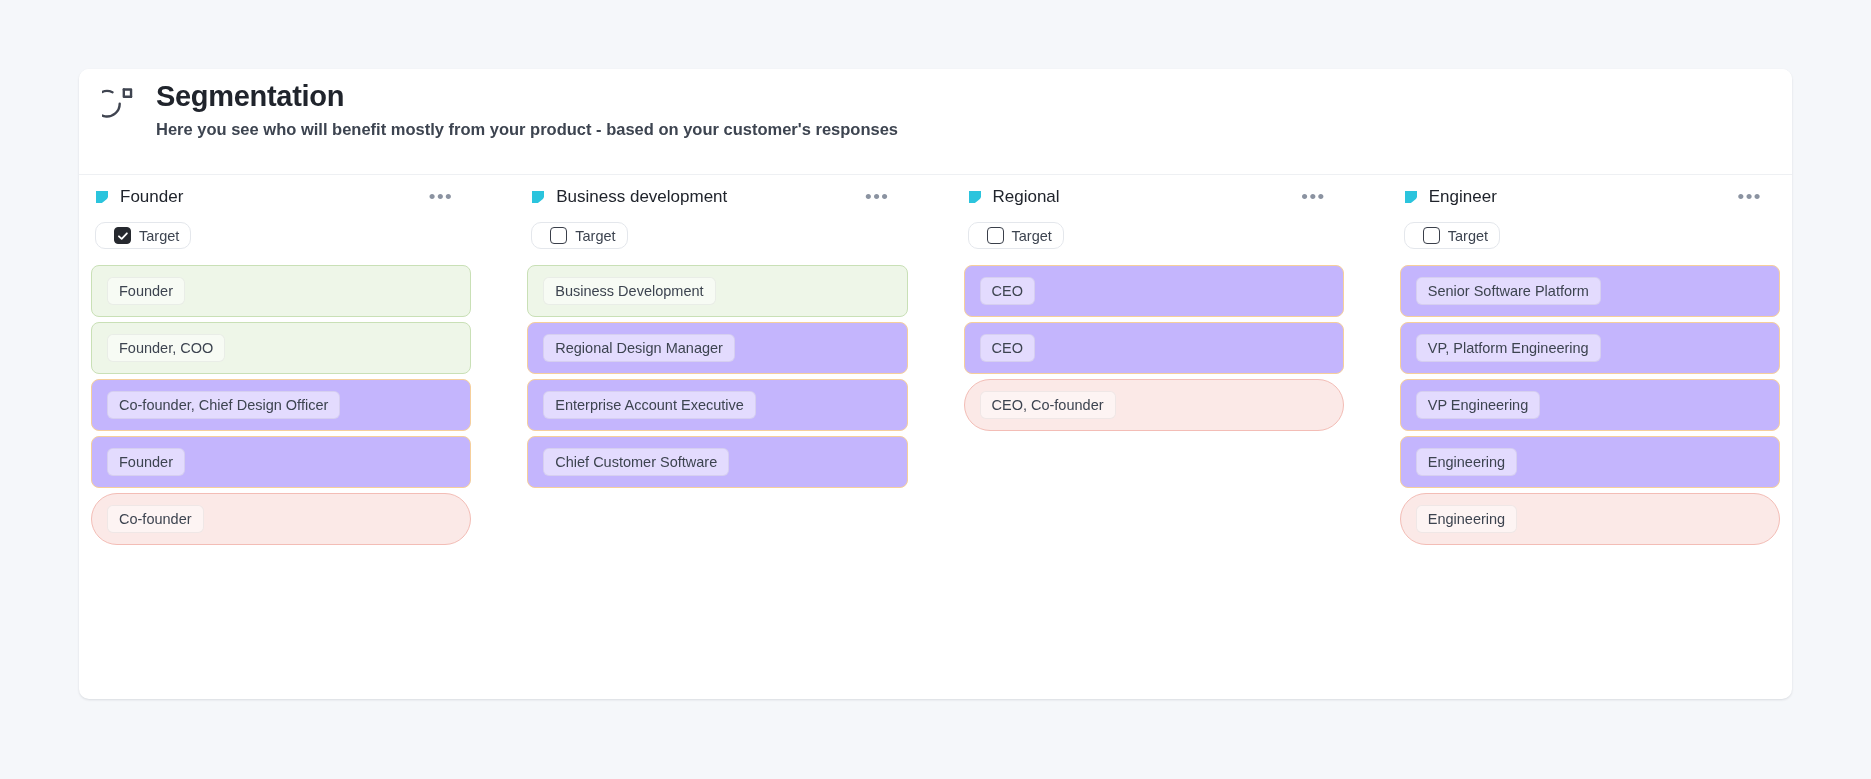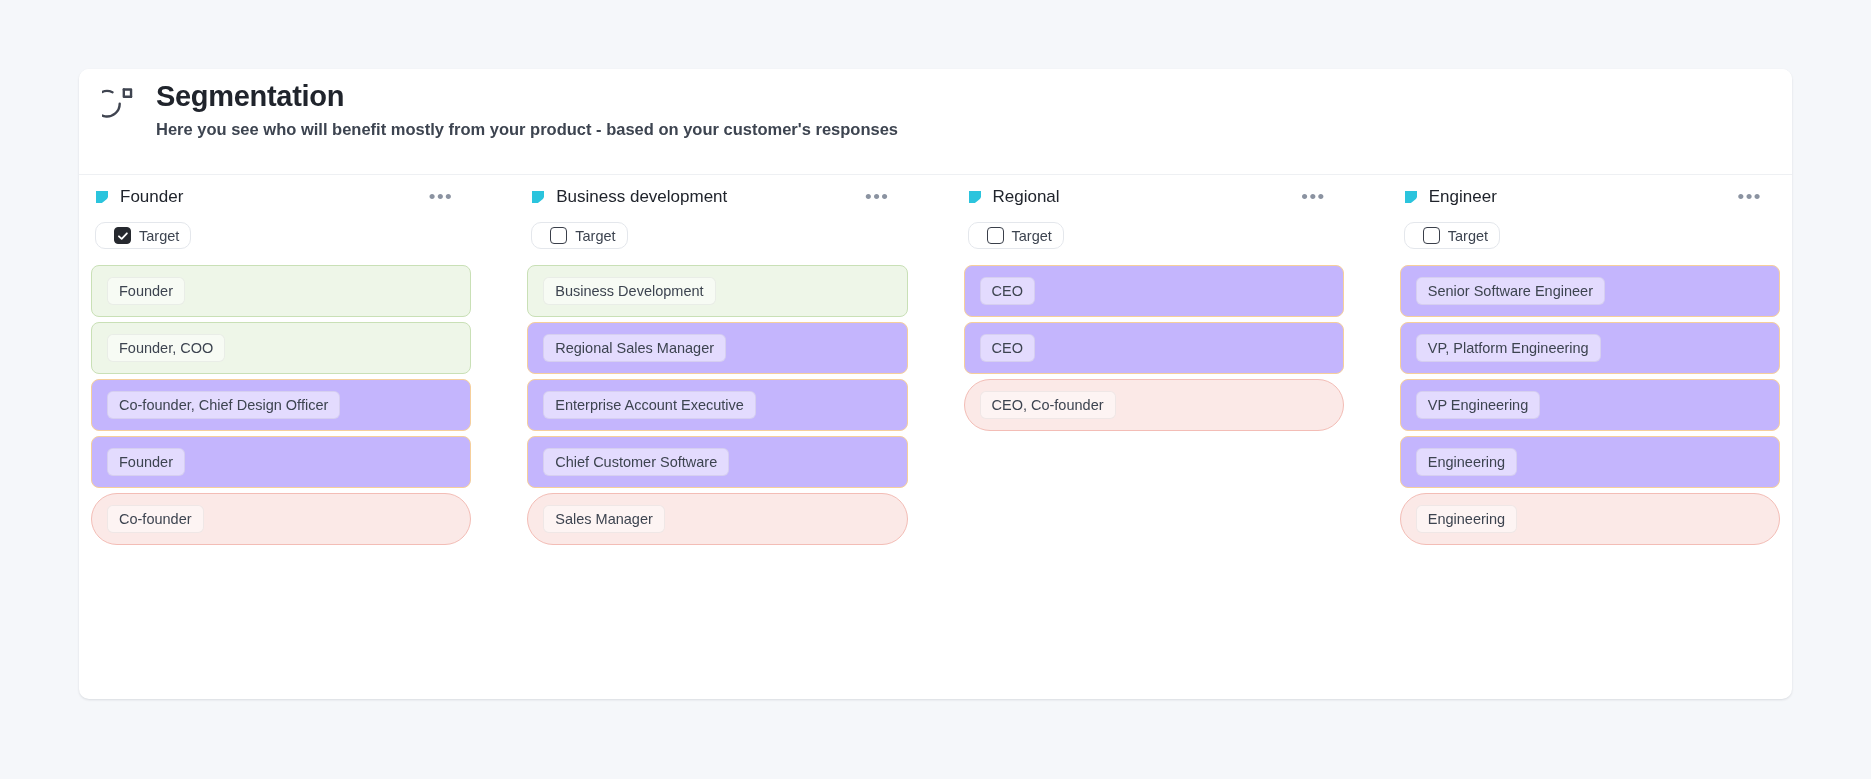--- a/index.html
+++ b/index.html
@@ -247,30 +247,27 @@
             <span class="col-title">Business development</span>
             <span class="col-menu">•••</span>
           </div><div class="target-chip">
             <span class="cbox"></span>
             <span class="target-label">Target</span>
           </div><div class="cards">
             <div class="card green">
               <span class="pill">Business Development</span>
             </div>
             <div class="card orange">
-              <span class="pill">Regional Sales Manager</span>
+              <span class="pill">Regional Design Manager</span>
             </div>
             <div class="card orange">
               <span class="pill">Enterprise Account Executive</span>
             </div>
             <div class="card orange">
               <span class="pill">Chief Customer Software</span>
-            </div>
-            <div class="card red">
-              <span class="pill">Sales Manager</span>
             </div>
           </div></div>
         <div class="column"><div class="col-head">
             <span class="flag-icon"><svg viewBox="0 0 14 14" width="14" height="14">
                 <path d="M1 1 H13 V6.5 Q13 8 11.6 9.2 L7.6 12.6 Q7 13 7 12.2 V1 Z" fill="#2bc4dd"></path>
                 <path d="M1 1 H7 V13 L1 13 Z" fill="#2bc4dd"></path>
               </svg></span>
             <span class="col-title">Regional</span>
             <span class="col-menu">•••</span>
           </div><div class="target-chip">
@@ -292,21 +289,21 @@
                 <path d="M1 1 H13 V6.5 Q13 8 11.6 9.2 L7.6 12.6 Q7 13 7 12.2 V1 Z" fill="#2bc4dd"></path>
                 <path d="M1 1 H7 V13 L1 13 Z" fill="#2bc4dd"></path>
               </svg></span>
             <span class="col-title">Engineer</span>
             <span class="col-menu">•••</span>
           </div><div class="target-chip">
             <span class="cbox"></span>
             <span class="target-label">Target</span>
           </div><div class="cards">
             <div class="card orange">
-              <span class="pill">Senior Software Engineer</span>
+              <span class="pill">Senior Software Platform</span>
             </div>
             <div class="card orange">
               <span class="pill">VP, Platform Engineering</span>
             </div>
             <div class="card orange">
               <span class="pill">VP Engineering</span>
             </div>
             <div class="card orange">
               <span class="pill">Engineering</span>
             </div>

